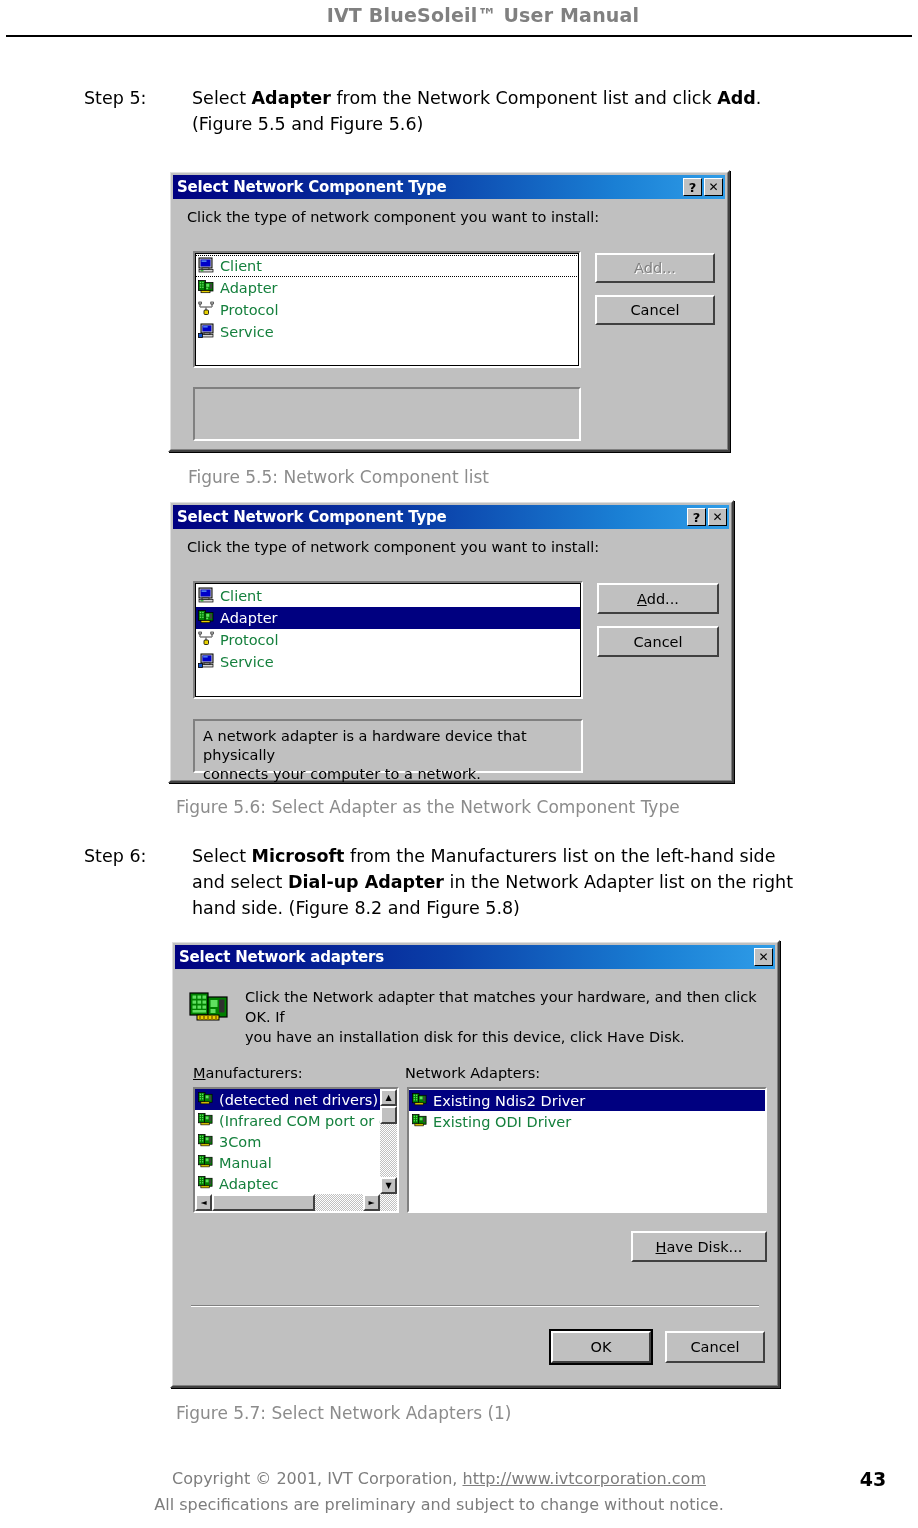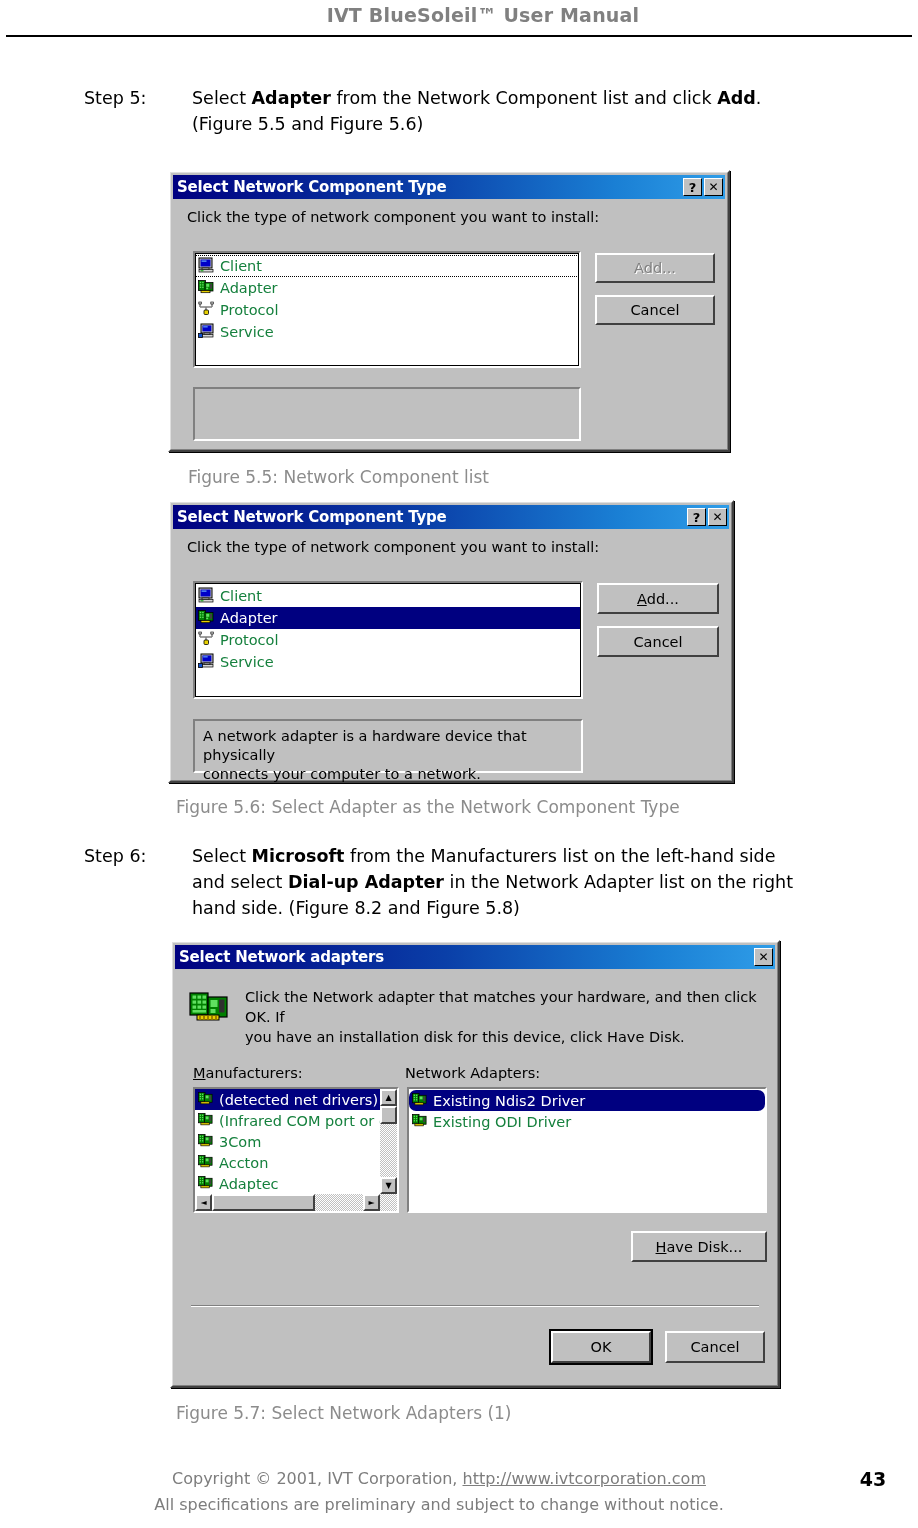--- a/index.html
+++ b/index.html
@@ -563,21 +563,21 @@
                 <rect x="1.8" y="5.2" width="1.4" height="1.4" fill="#60e060"></rect>
                 <rect x="4.2" y="5.2" width="1.4" height="1.4" fill="#60e060"></rect>
                 <rect x="1.8" y="7.6" width="1.4" height="1.4" fill="#60e060"></rect>
                 <rect x="4.2" y="7.6" width="1.4" height="1.4" fill="#60e060"></rect>
                 <rect x="7" y="3.5" width="8" height="8.5" fill="#008000" stroke="#000" stroke-width="0.8"></rect>
                 <rect x="8.2" y="4.8" width="3" height="3" fill="#60e060"></rect>
                 <rect x="12" y="4.8" width="2" height="5" fill="#404040"></rect>
                 <rect x="3" y="11.5" width="9" height="2.2" fill="#e8d000" stroke="#000" stroke-width="0.7"></rect>
               </svg>
             </span>
-            <span class="lbl">Accton</span>
+            <span class="lbl">Manual</span>
           </div>
           <div class="list-item" style="height:21px;">
             <span class="icn">
               <svg width="16" height="15" viewBox="0 0 17 16">
                 <rect x="0.5" y="1.5" width="7" height="10" fill="#008000" stroke="#000" stroke-width="0.8"></rect>
                 <rect x="1.8" y="2.8" width="1.4" height="1.4" fill="#60e060"></rect>
                 <rect x="4.2" y="2.8" width="1.4" height="1.4" fill="#60e060"></rect>
                 <rect x="1.8" y="5.2" width="1.4" height="1.4" fill="#60e060"></rect>
                 <rect x="4.2" y="5.2" width="1.4" height="1.4" fill="#60e060"></rect>
                 <rect x="1.8" y="7.6" width="1.4" height="1.4" fill="#60e060"></rect>
@@ -607,21 +607,21 @@
             <span style="font-size:8px;">◄</span>
           </div>
           <div class="sb-thumb" style="left:17px; top:0; width:103px; height:17px;"></div>
           <div class="sb-btn" style="right:17px; top:0;">
             <span style="font-size:8px;">►</span>
           </div>
         </div>
       </div>
 
       <div class="listbox-scroll" style="position:absolute; left:232px; top:118px; width:360px; height:126px;">
-        <div class="list-item selected" style="height:21px; margin-top:1px;border-radius:7px;">
+        <div class="list-item selected" style="height:21px; margin-top:1px;">
           <span class="icn">
             <svg width="16" height="15" viewBox="0 0 17 16">
               <rect x="0.5" y="1.5" width="7" height="10" fill="#008000" stroke="#000" stroke-width="0.8"></rect>
               <rect x="1.8" y="2.8" width="1.4" height="1.4" fill="#60e060"></rect>
               <rect x="4.2" y="2.8" width="1.4" height="1.4" fill="#60e060"></rect>
               <rect x="1.8" y="5.2" width="1.4" height="1.4" fill="#60e060"></rect>
               <rect x="4.2" y="5.2" width="1.4" height="1.4" fill="#60e060"></rect>
               <rect x="1.8" y="7.6" width="1.4" height="1.4" fill="#60e060"></rect>
               <rect x="4.2" y="7.6" width="1.4" height="1.4" fill="#60e060"></rect>
               <rect x="7" y="3.5" width="8" height="8.5" fill="#008000" stroke="#000" stroke-width="0.8"></rect>

